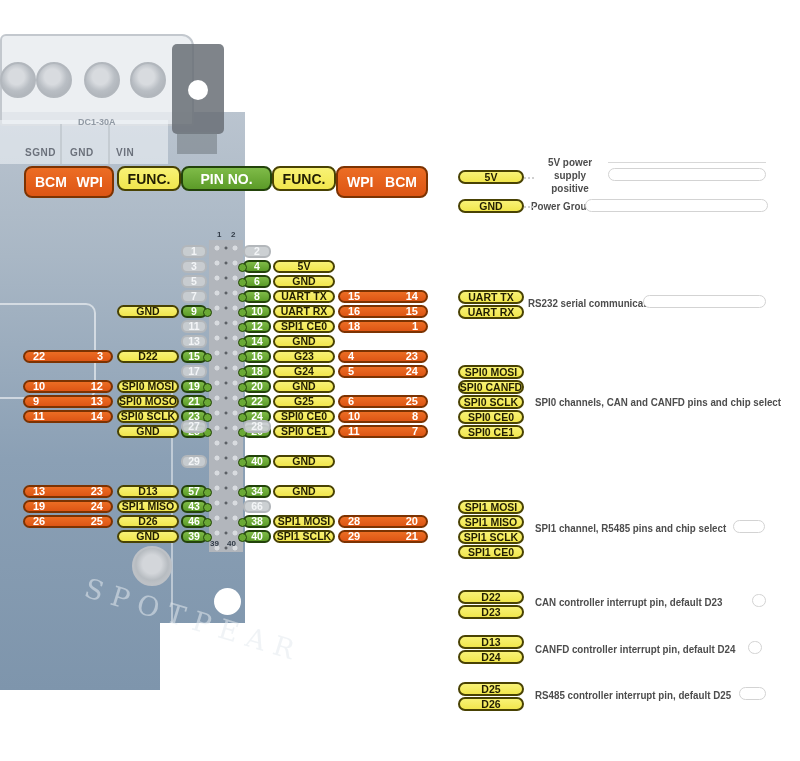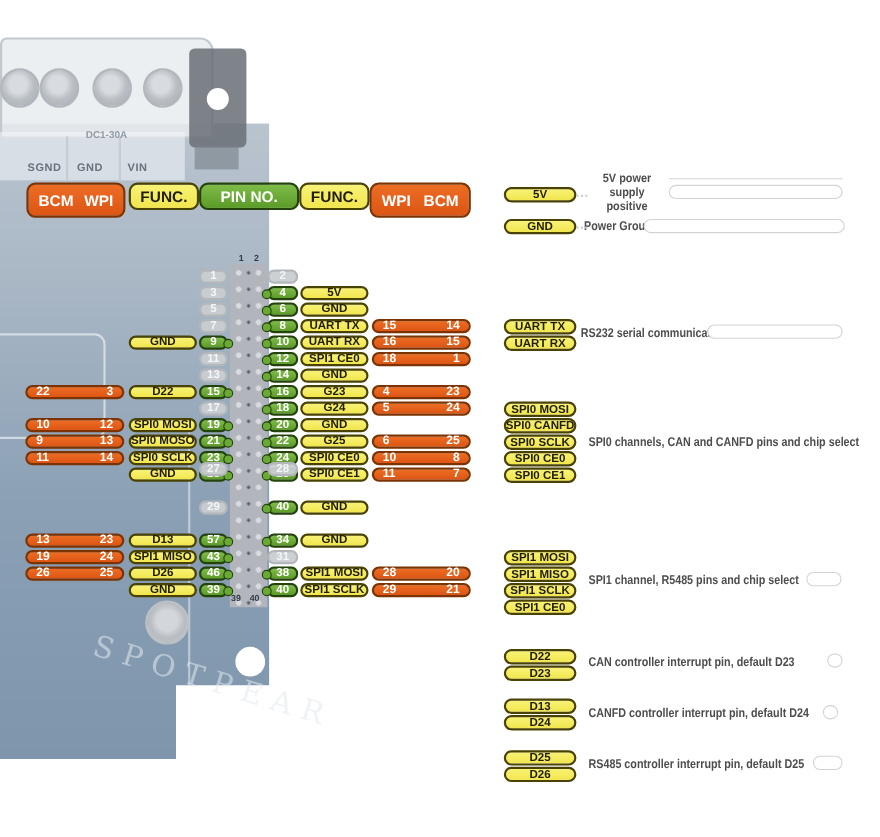--- a/index.html
+++ b/index.html
@@ -254,21 +254,21 @@
         <div class="pill yellowp f-r">GND</div>
         <div class="pill greenp stem-l p-r">34</div>
       </div>
       <div class="pin-row" style="top: 500px;">
         <div class="pill orange num2 o-l">
           <span>19</span>
           <span>24</span>
         </div>
         <div class="pill yellowp f-l">SPI1 MISO</div>
         <div class="pill greenp stem-r p-l">43</div>
-        <div class="pill grayp p-r">31</div>
+        <div class="pill grayp p-r">66</div>
       </div>
       <div class="pin-row" style="top: 515px;">
         <div class="pill orange num2 o-l">
           <span>26</span>
           <span>25</span>
         </div>
         <div class="pill yellowp f-l">D26</div>
         <div class="pill greenp stem-r p-l">46</div>
         <div class="pill orange num2 o-r">
           <span>28</span>

